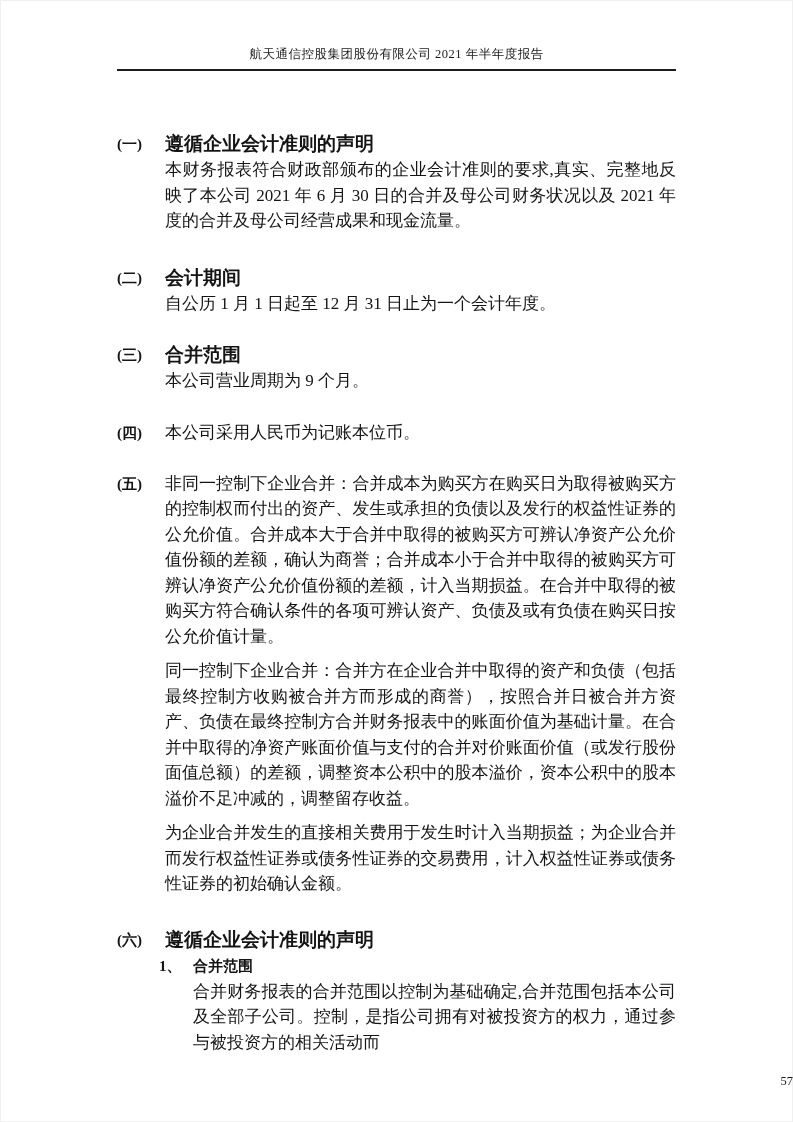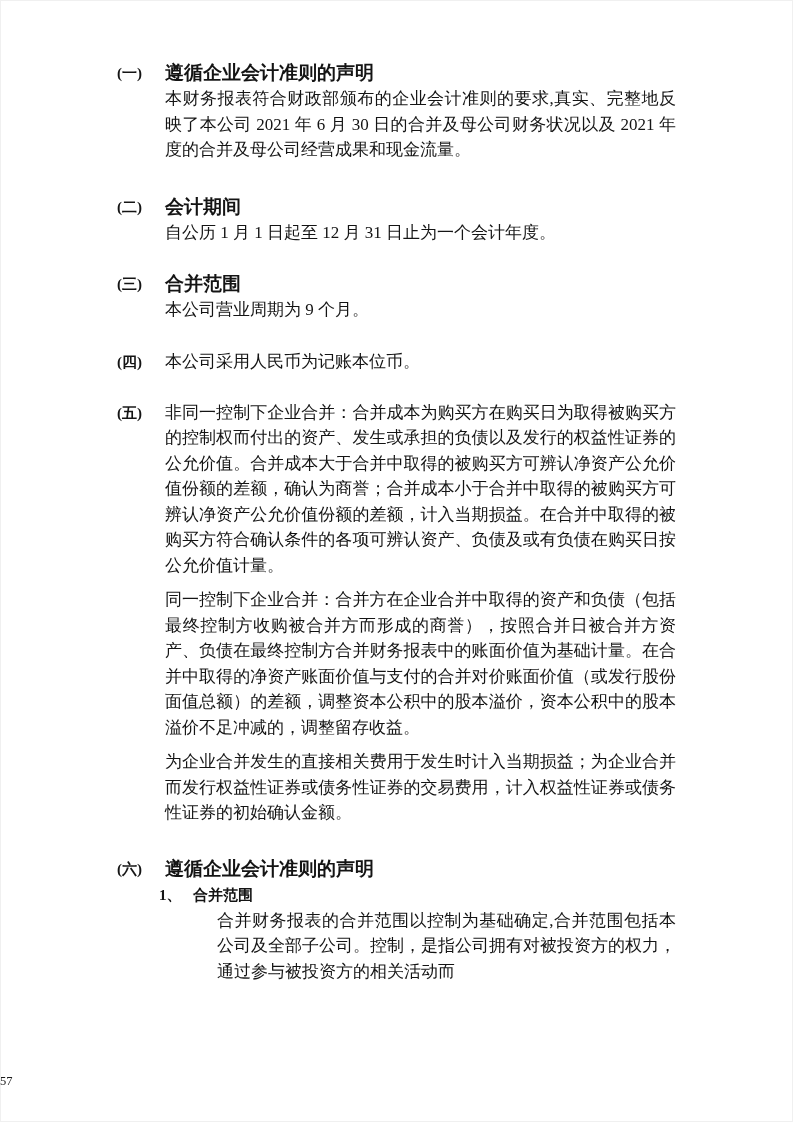--- a/index.html
+++ b/index.html
@@ -74,40 +74,43 @@
     font-weight: bold;
     font-size: 15px;
     line-height: 26px;
     margin-top: 0;
   }
   .sub-num {
     width: 34px;
     flex-shrink: 0;
   }
   .sub-para {
-    margin-left: 52px;
+    margin-left: 28px;
   }
   .footer {
     position: absolute;
     left: 0;
     right: 0;
     bottom: 33px;
-    text-align: left;
+    text-align: right;
     margin-top: 16px;
   }
   .page-number {
     font-size: 12.5px;
     color: #1a1a1a;
   }
 </style>
 </head>
 <body>
 
 <div class="page">
 
+  <div class="header">
+    <div class="header-title">航天通信控股集团股份有限公司 2021 年半年度报告</div>
+  </div>
 
   <div class="content">
 
     <div class="section mt-s1">
       <div class="sec-num">(一)</div>
       <div class="sec-body">
         <div class="sec-heading">遵循企业会计准则的声明</div>
         <p class="para">本财务报表符合财政部颁布的企业会计准则的要求,真实、完整地反映了本公司 2021 年 6 月 30 日的合并及母公司财务状况以及 2021 年度的合并及母公司经营成果和现金流量。</p>
       </div>
     </div>

